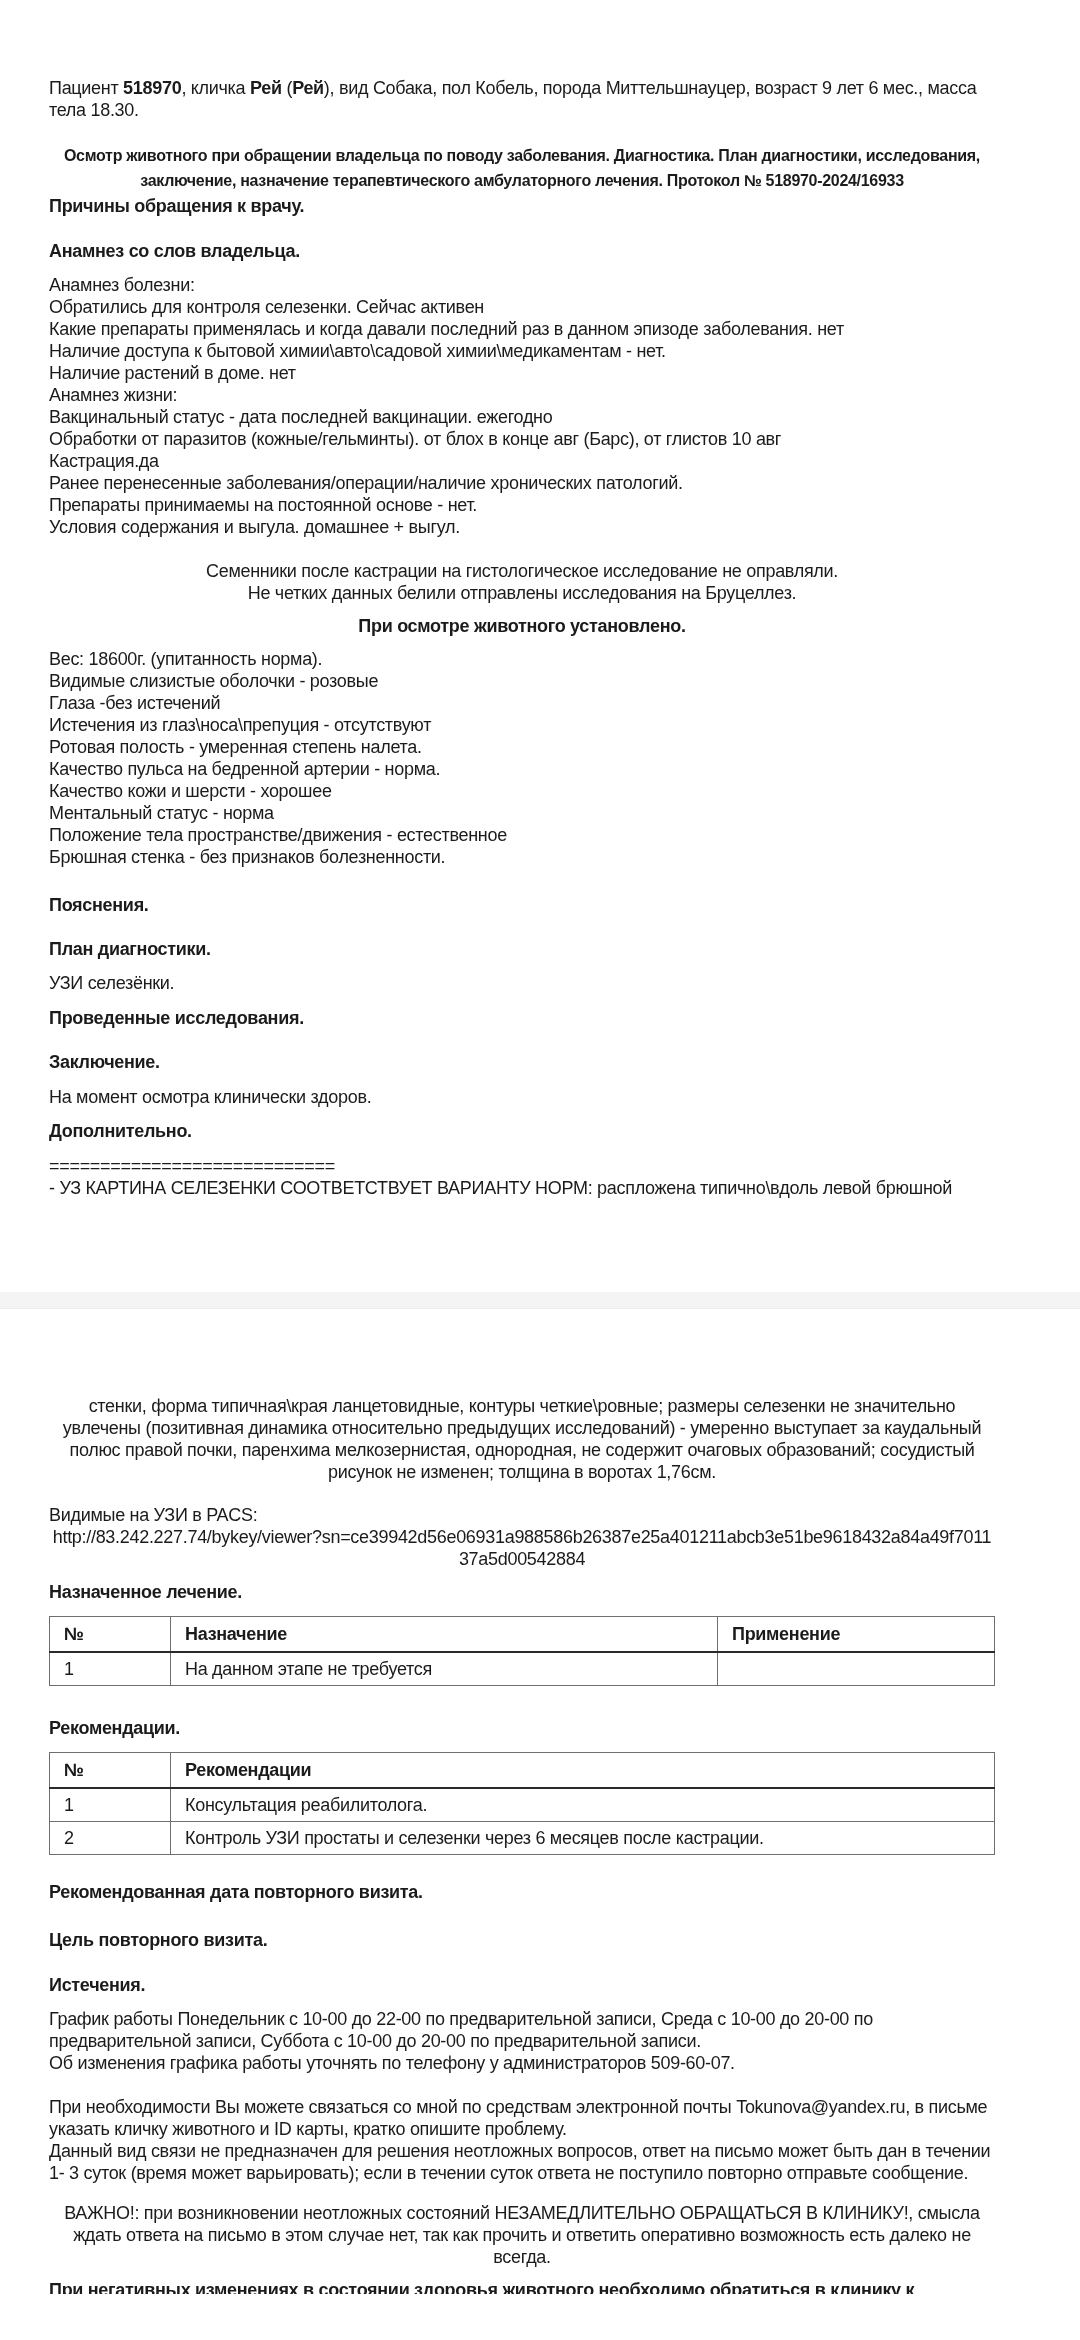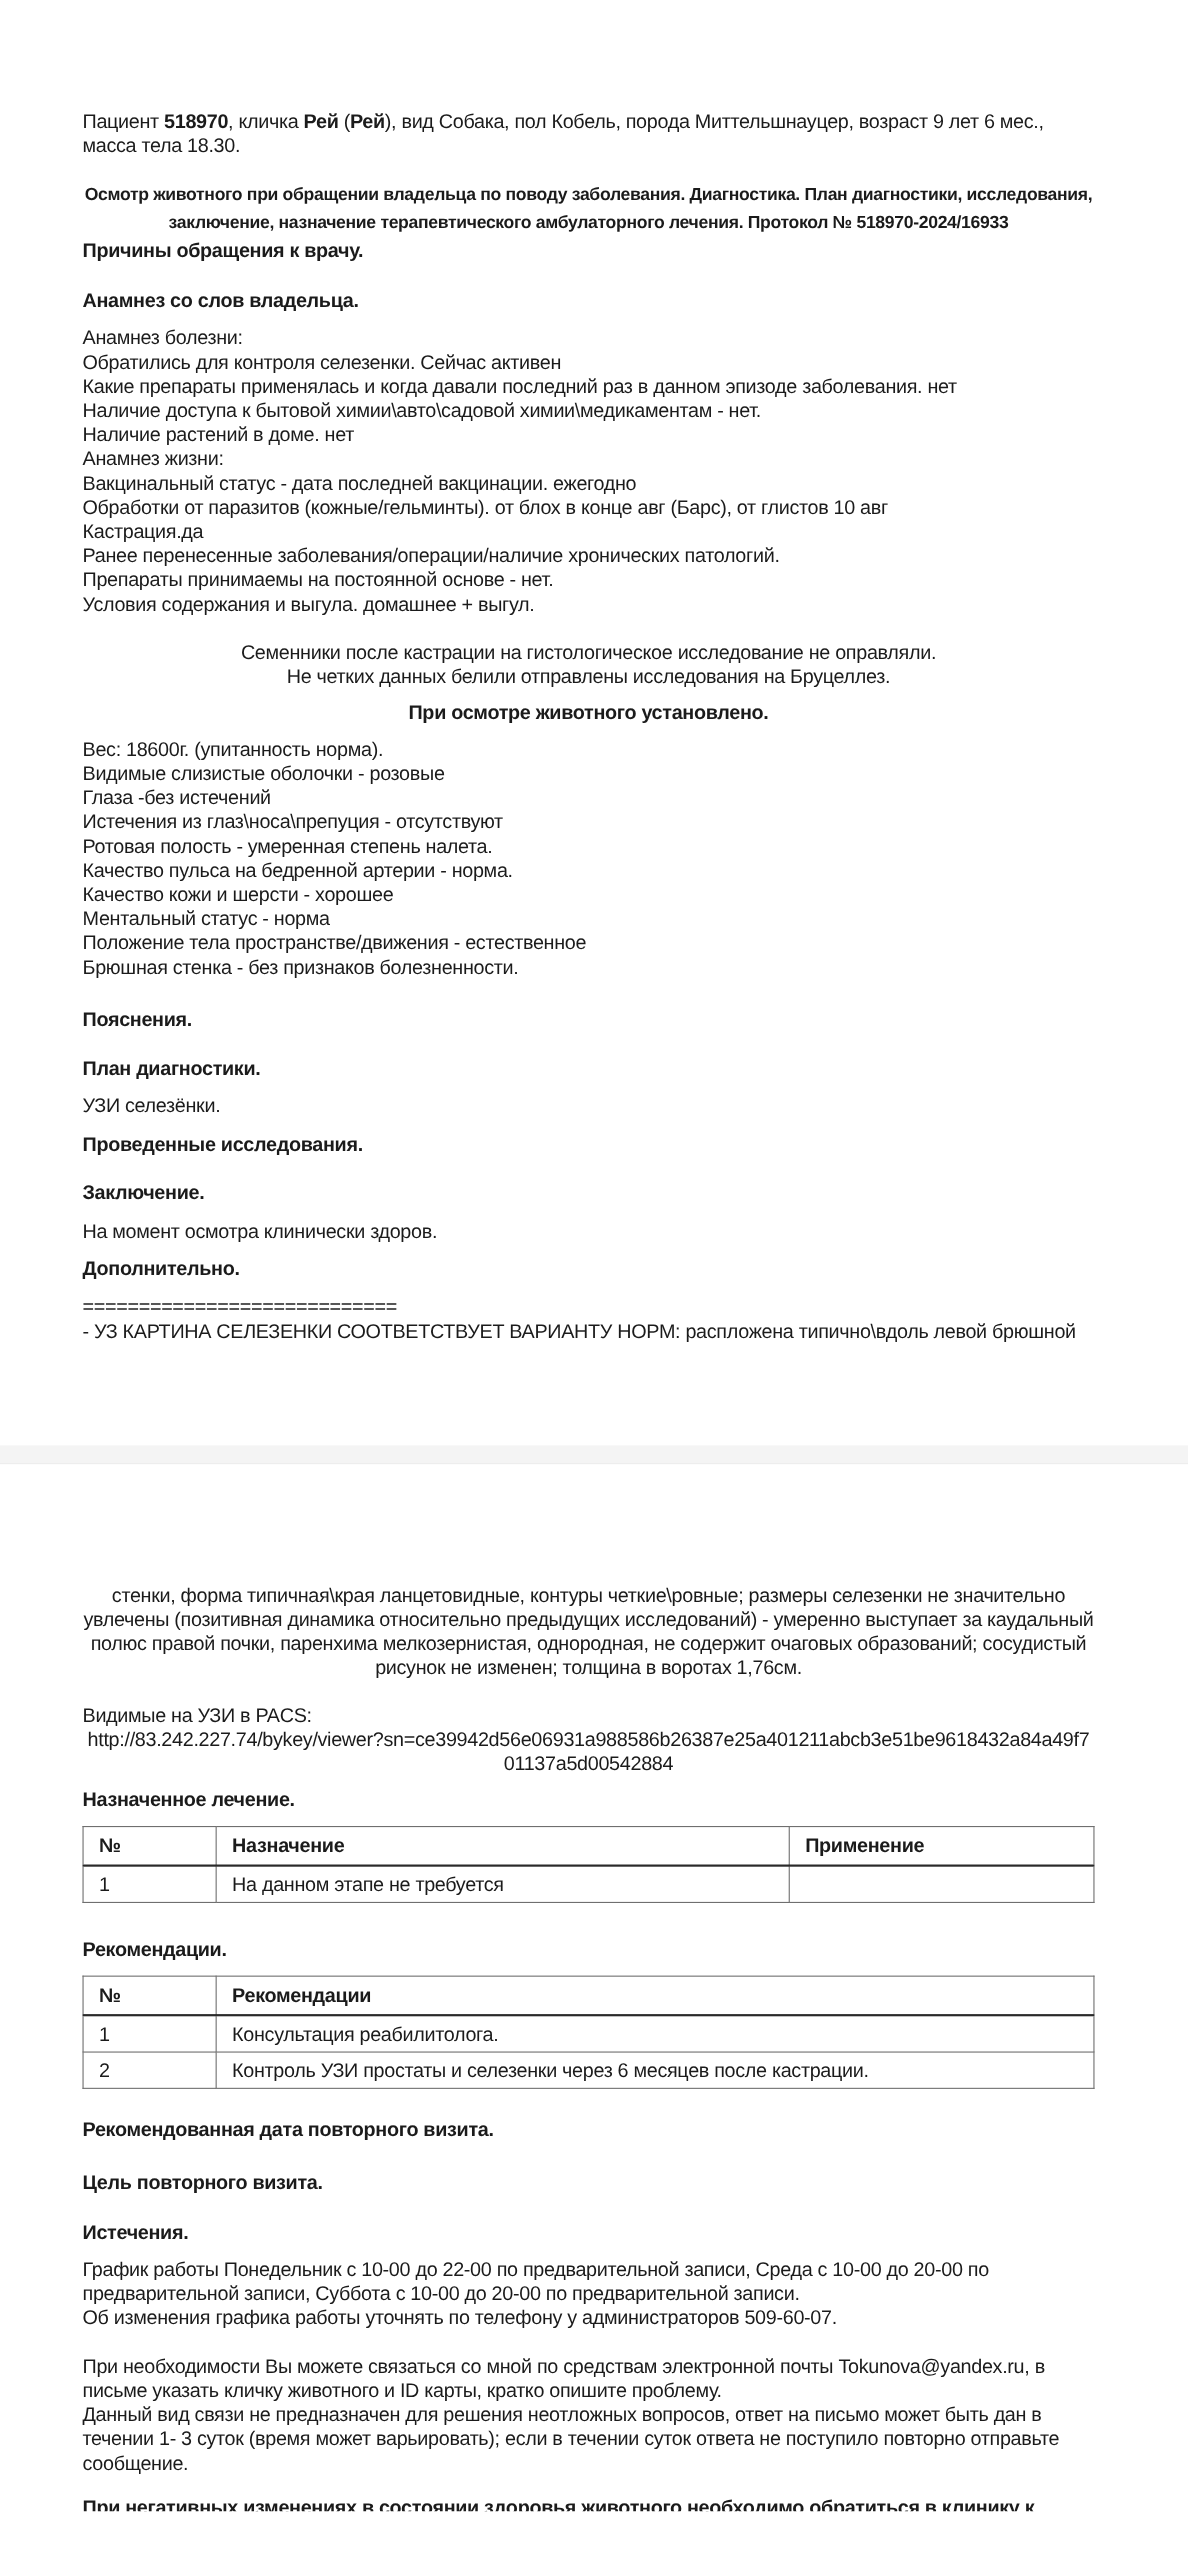--- a/index.html
+++ b/index.html
@@ -10,25 +10,24 @@
   body {
     width: 1080px;
     height: 2340px;
     overflow: hidden;
     font-family: "Liberation Sans", "DejaVu Sans", sans-serif;
     color: #1b1b1b;
     -webkit-font-smoothing: antialiased;
   }
   .page {
     box-sizing: border-box;
-    padding: 0 85px 0 75px;
+    padding: 0 85px 0 49px;
     font-size: 18px;
     line-height: 22px;
     letter-spacing: -0.3px;
-    margin-top: 22px;
   }
   #page1 {
     height: 1292px;
     padding-top: 77px;
     overflow: hidden;
   }
   #page-separator {
     height: 16px;
     background: #f4f4f4;
     border-bottom: 1px solid #ededed;
@@ -189,16 +188,17 @@
   </table>
 
   <p class="h mb26">Рекомендованная дата повторного визита.</p>
   <p class="h mb23">Цель повторного визита.</p>
 
   <p class="h mb12">Истечения.</p>
   <div class="pre mb22">График работы Понедельник с 10-00 до 22-00 по предварительной записи, Среда с 10-00 до 20-00 по предварительной записи, Суббота с 10-00 до 20-00 по предварительной записи.
 Об изменения графика работы уточнять по телефону у администраторов 509-60-07.</div>
   <div class="pre mb18">При необходимости Вы можете связаться со мной по средствам электронной почты Tokunova@yandex.ru, в письме указать кличку животного и ID карты, кратко опишите проблему.
 Данный вид связи не предназначен для решения неотложных вопросов, ответ на письмо может быть дан в течении 1- 3 суток (время может варьировать); если в течении суток ответа не поступило повторно отправьте сообщение.</div>
+  <div class="mb11">ВАЖНО!: при возникновении неотложных состояний НЕЗАМЕДЛИТЕЛЬНО ОБРАЩАТЬСЯ В КЛИНИКУ!, смысла ждать ответа на письмо в этом случае нет, так как прочить и ответить оперативно возможность есть далеко не всегда.</div>
 
   <div class="clip-line">При негативных изменениях в состоянии здоровья животного необходимо обратиться в клинику к</div>
 
 </div>
 
 </body></html>

